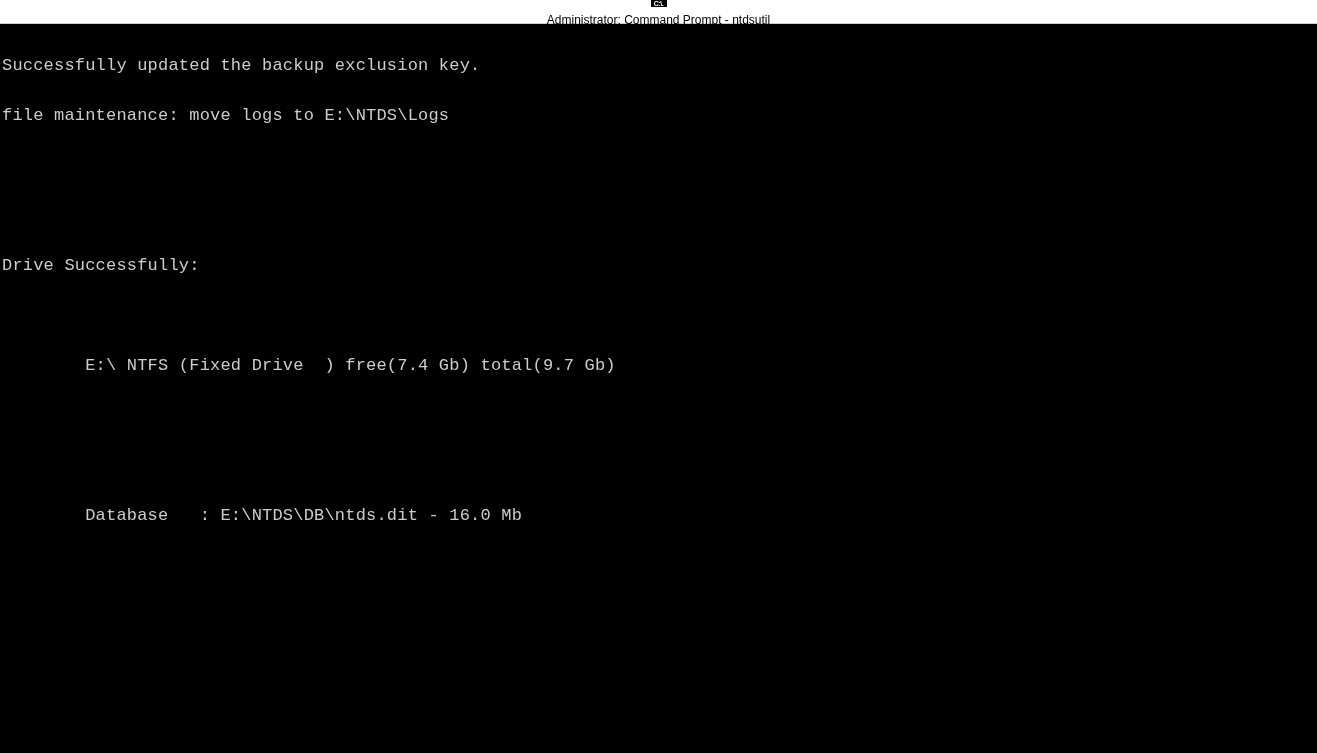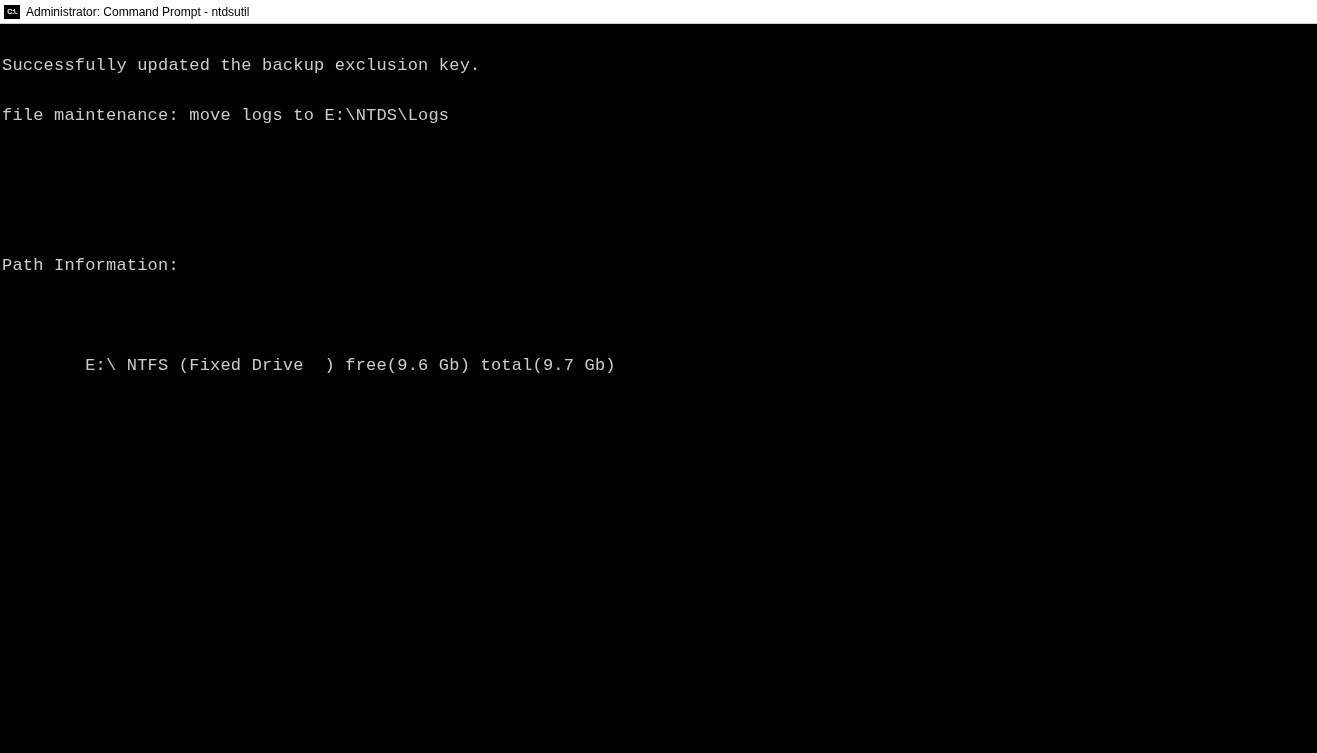--- a/index.html
+++ b/index.html
@@ -1,15 +1,15 @@
 <!DOCTYPE html>
 <html><head>
   <meta charset="utf-8">
   <style>
-    * { margin: 0; padding: 0; box-sizing: border-box; }
+    * { margin: 0; padding: 0; box-sizing: border-box; flex-direction: column; }
     body {
       width: 1317px;
       height: 753px;
       background: #000;
       font-family: Consolas, 'Courier New', monospace;
       overflow: hidden;
     }
     .titlebar {
       height: 24px;
       background: #fff;
@@ -54,25 +54,26 @@
 <div class="titlebar">
   <span class="titlebar-icon">C:\.</span>
   <span class="titlebar-text">Administrator: Command Prompt - ntdsutil</span>
 </div>
 
 <div class="terminal">
 <div>Successfully updated the backup exclusion key.</div>
 <div>file maintenance: move logs to E:\NTDS\Logs</div>
 <div>&nbsp;</div>
 <div>&nbsp;</div>
-<div>Path Information:</div>
+<div>Drive Successfully:</div>
 <div>&nbsp;</div>
-<div>        E:\ NTFS (Fixed Drive  ) free(9.6 Gb) total(9.7 Gb)</div>
+<div>        E:\ NTFS (Fixed Drive  ) free(7.4 Gb) total(9.7 Gb)</div>
 <div>&nbsp;</div>
 <div>&nbsp;</div>
+<div>        Database   : E:\NTDS\DB\ntds.dit - 16.0 Mb</div>
 
 
 
 
 
 
 
 
 
 

